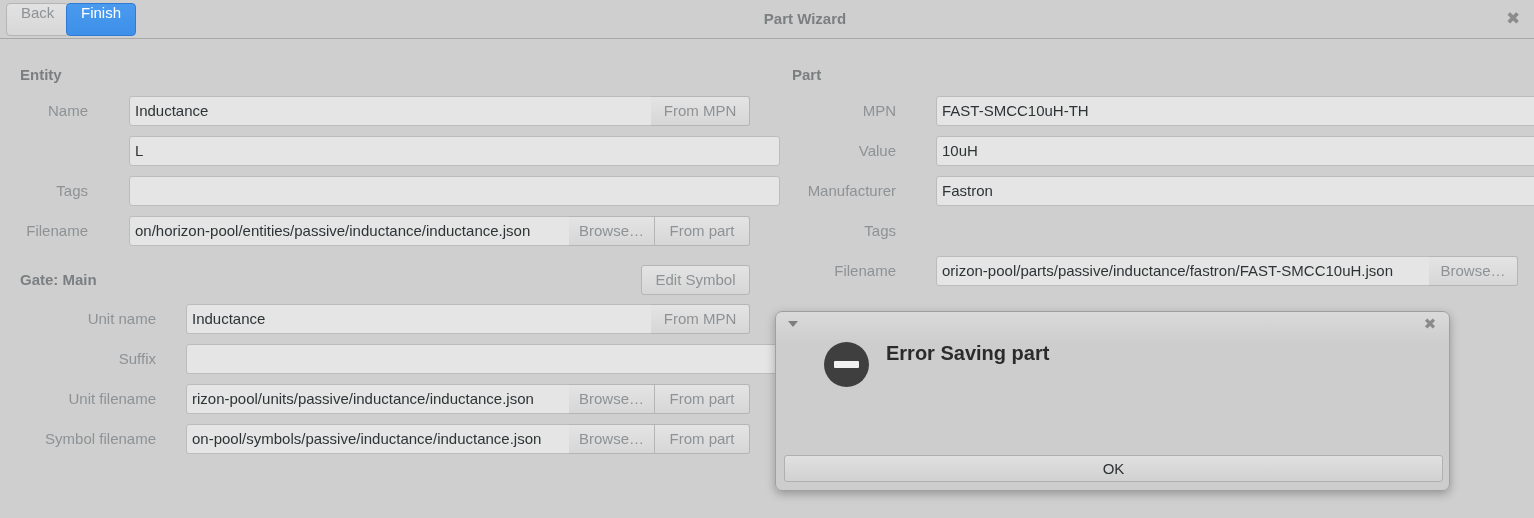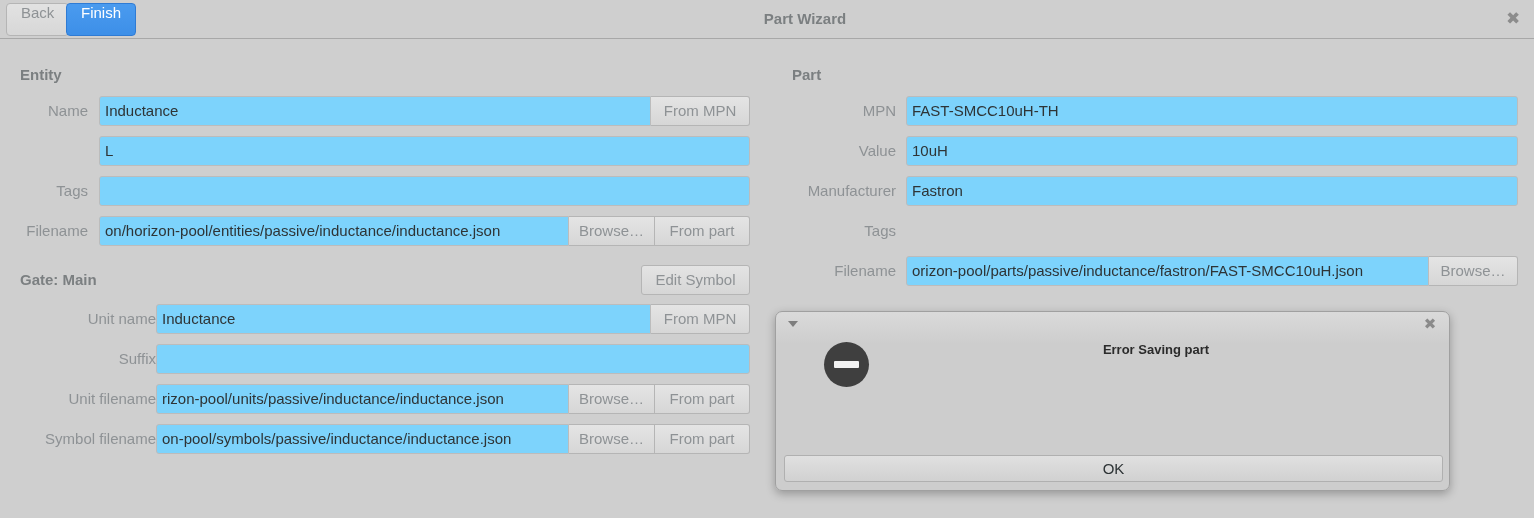--- a/index.html
+++ b/index.html
@@ -99,30 +99,31 @@
     text-align: right;
     color: #8e9295;
     font-size: 15px;
     white-space: nowrap;
   }
   .fld {
     position: absolute;
     top: 0;
     height: 30px;
     box-sizing: border-box;
-    background: #7dd3fc;
+    background: #e5e5e5;
     border: 1px solid #bcbcbc;
     border-radius: 3px;
     line-height: 28px;
     padding: 0 0 0 5px;
     font-size: 15px;
     color: #2e3436;
     overflow: hidden;
     white-space: nowrap;
     cursor: text;
+    margin-left: 30px;
   }
   .fld.joined-left  { border-top-right-radius: 0; border-bottom-right-radius: 0; }
   .btn {
     position: absolute;
     top: 0;
     height: 30px;
     box-sizing: border-box;
     background: linear-gradient(#e4e4e4, #d6d6d6);
     border: 1px solid #b5b5b5;
     border-radius: 3px;
@@ -194,22 +195,22 @@
     position: absolute;
     left: 10px; top: 19px;
     width: 25px; height: 7px;
     background: #f2f2f2;
     border-radius: 1px;
   }
   .dlg-heading {
     position: absolute;
     left: 110px; top: 30px;
     width: 540px;
-    text-align: center;
-    font-size: 13px;
+    text-align: left;
+    font-size: 20px;
     font-weight: bold;
     color: #2b2b2b;
   }
   .dlg-message {
     position: absolute;
     left: 136px; top: 66px;
     width: 510px;
     font-size: 15px;
     line-height: 23px;
     color: #4a4a4a;

